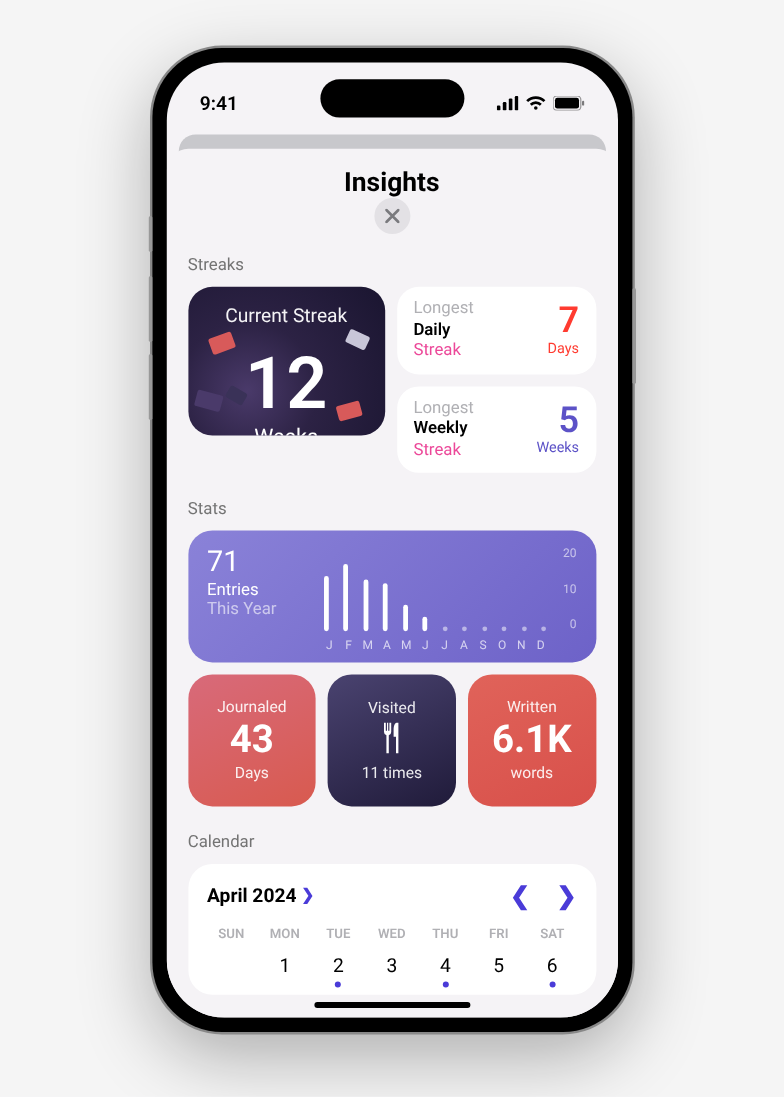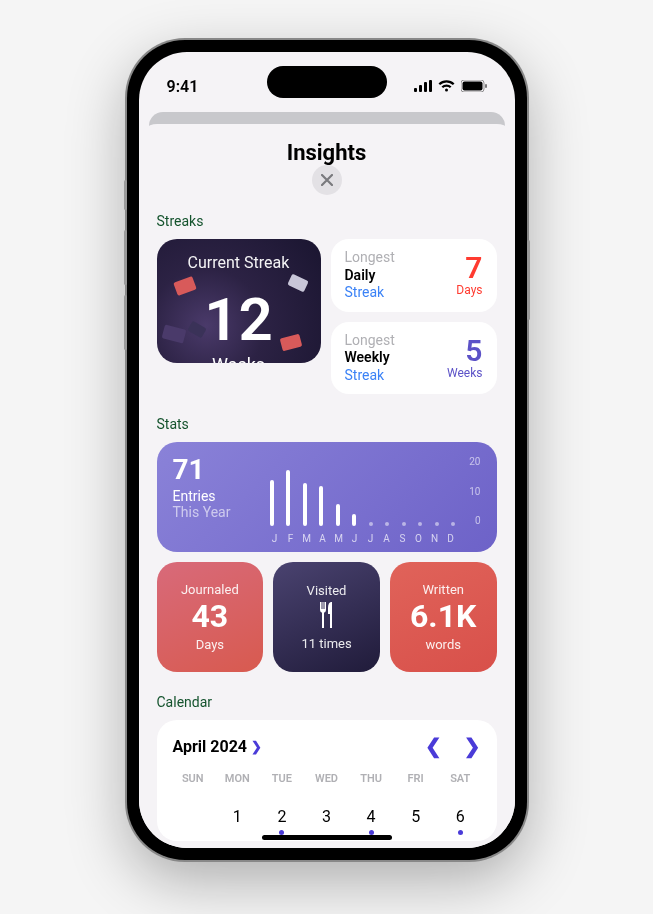--- a/index.html
+++ b/index.html
@@ -87,21 +87,21 @@
     width: 30px; height: 30px;
     border-radius: 50%;
     background: #e3e1e5;
     display: flex; align-items: center; justify-content: center;
     color: #7a7a7e;
     font-size: 15px;
     cursor: pointer;
   }
   .section-label {
     font-size: 14px;
-    color: #14532d;
+    color: #737373;
     margin-bottom: 10px;
   }
   .streaks-row {
     display: flex;
     gap: 10px;
     margin-bottom: 22px;
   }
   .current-streak {
     flex: 0 0 164px;
     height: 124px;
@@ -131,39 +131,39 @@
     background: #fff;
     border-radius: 18px;
     padding: 10px 14px;
     display: flex;
     justify-content: space-between;
     align-items: center;
   }
   .mini-left { font-size: 14px; line-height: 1.25; }
   .mini-left .l1 { color: #b0b0b4; }
   .mini-left .l2 { color: #000; font-weight: 600; }
-  .mini-left .l3 { color: #3b82f6; }
+  .mini-left .l3 { color: #ec4899; }
   .mini-right { text-align: right; }
   .mini-num { font-size: 30px; font-weight: 600; line-height: 1; }
   .mini-unit { font-size: 12px; }
   .red { color: #ff3b30; }
   .purple { color: #5c52c7; }
 
   .entries-card {
     background: linear-gradient(135deg, #8a82d8, #6d62c8);
     border-radius: 20px;
     padding: 14px 16px 8px;
     color: #fff;
     display: flex;
     gap: 14px;
     margin-bottom: 10px;
     height: 110px;
   }
   .entries-left { flex: 0 0 80px; }
-  .entries-num { font-size: 28px; font-weight: 700; line-height: 1; }
+  .entries-num { font-size: 24px; font-weight: 400; line-height: 1; }
   .entries-l1 { font-size: 14px; margin-top: 4px; }
   .entries-l2 { font-size: 14px; opacity: 0.6; }
   .chart-area { flex: 1; position: relative; }
   .y-labels {
     position: absolute; right: 0; top: 0; bottom: 18px;
     display: flex; flex-direction: column; justify-content: space-between;
     font-size: 10px; opacity: 0.6; text-align: right;
   }
   .bars {
     position: absolute; left: 0; right: 22px; bottom: 18px; top: 4px;
@@ -210,21 +210,21 @@
   .cal-month {
     font-size: 16px; font-weight: 700; color: #000;
     display: flex; align-items: center; gap: 4px; cursor: pointer;
   }
   .cal-month .chev { color: #4a3bd8; font-size: 13px; }
   .cal-nav { display: flex; gap: 22px; }
   .cal-nav span { color: #4a3bd8; font-size: 20px; cursor: pointer; font-weight: 600;}
   .cal-grid {
     display: grid;
     grid-template-columns: repeat(7, 1fr);
-    gap: 18px 4px;
+    gap: 6px 4px;
     text-align: center;
   }
   .cal-dow { font-size: 11px; color: #b0b0b4; font-weight: 600; }
   .cal-day { font-size: 16px; color: #000; padding-top: 4px; position: relative; cursor: pointer;}
   .cal-day.empty { visibility: hidden; }
   .cal-dot {
     display: block; width: 5px; height: 5px; border-radius: 50%;
     background: #4a3bd8; margin: 4px auto 0;
   }
   .home-indicator {

